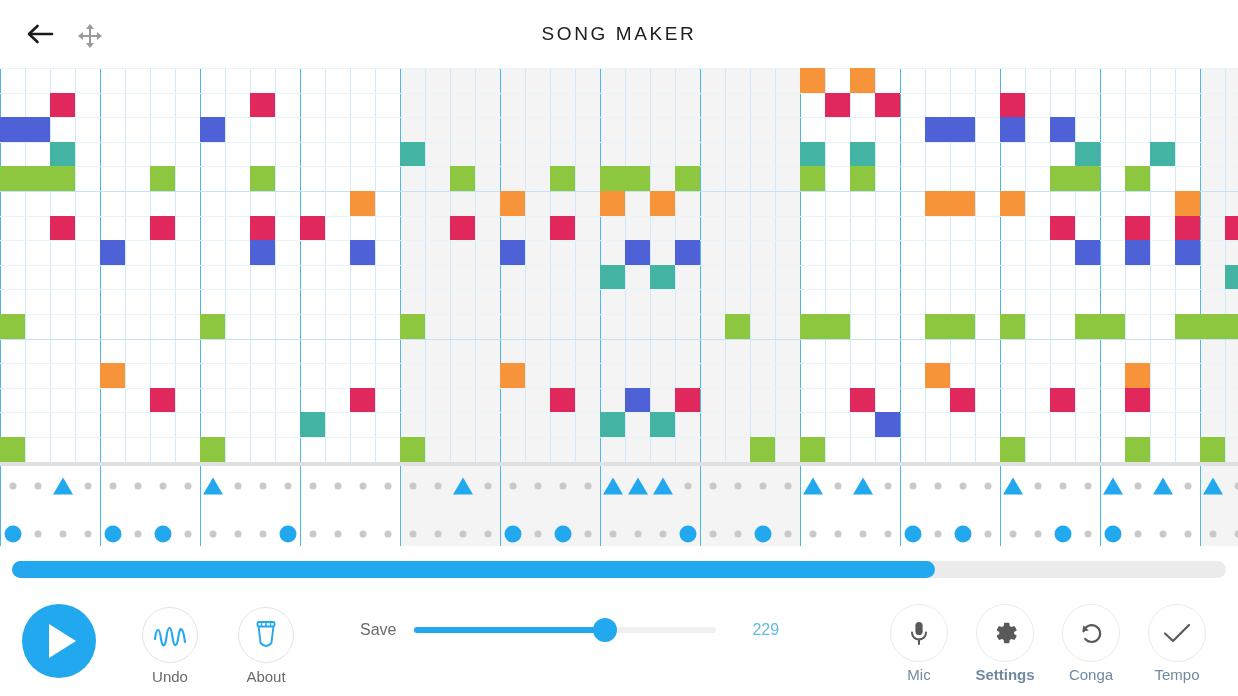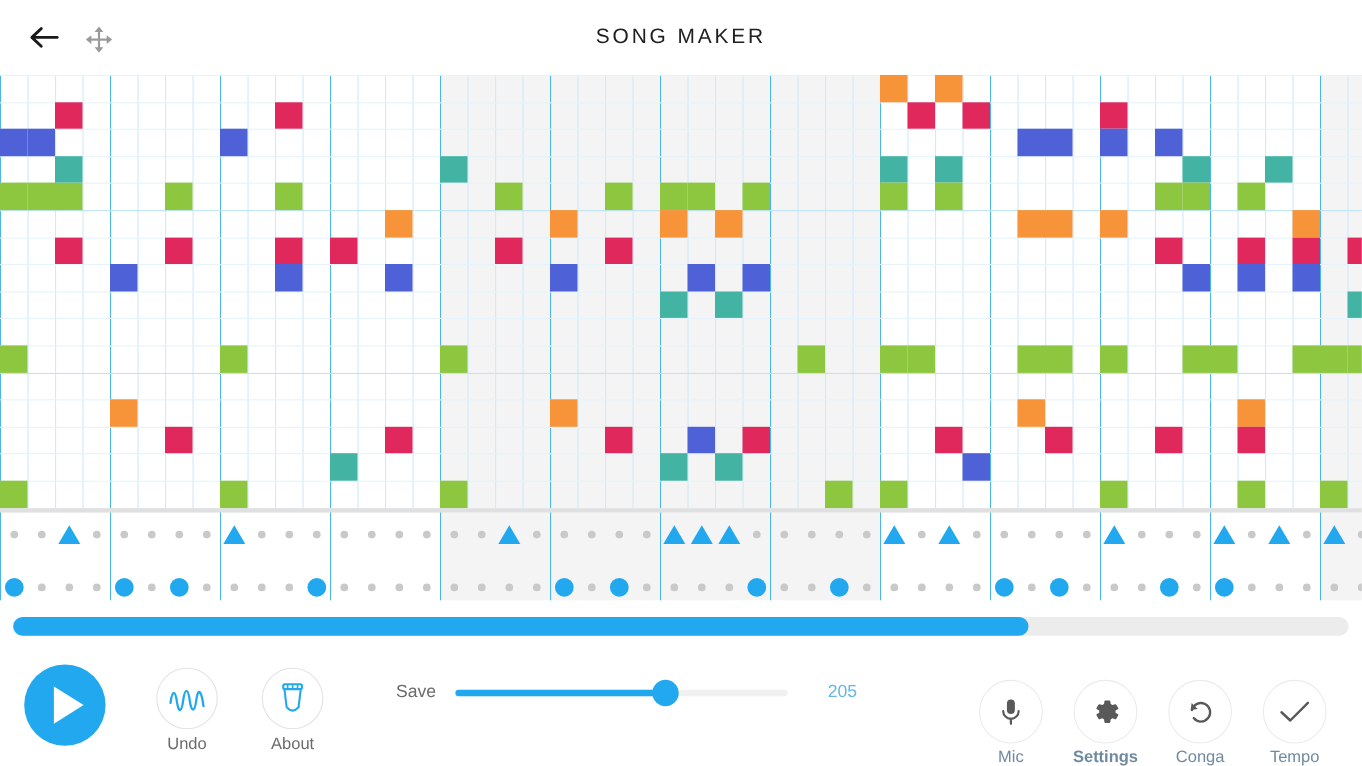--- a/index.html
+++ b/index.html
@@ -172,21 +172,21 @@
   #tempo-knob {
     position: absolute; top: 2px;
     width: 24px; height: 24px; border-radius: 50%; background: #22a8ef;
     transform: translateX(-12px);
   }
   #tempo-value {
     margin-left: 36px; font-size: 16px; color: #63b8e8;
   }
 
   .tool-btn {
-    position: absolute; top: 28px;
+    position: absolute; top: 14px;
     width: 58px; height: 58px; cursor: pointer;
   }
   .tool-circle {
     width: 58px; height: 58px; border-radius: 50%;
     border: 1px solid #ebebeb; background: #fff;
     display: flex; align-items: center; justify-content: center;
   }
   .tool-label {
     position: absolute; left: 50%; transform: translateX(-50%);
     top: 62px; white-space: nowrap;
@@ -547,21 +547,21 @@
     <div class="inst-label">About</div>
   </div>
 
   <div id="tempo-group">
     <span id="tempo-label">Save</span>
     <div id="tempo-slider">
       <div id="tempo-track"></div>
       <div id="tempo-fill" style="width: 190.26px;"></div>
       <div id="tempo-knob" style="left: 190.26px;"></div>
     </div>
-    <span id="tempo-value">205</span>
+    <span id="tempo-value">229</span>
   </div>
 
   <div class="tool-btn" id="mic-btn">
     <div class="tool-circle">
       <svg width="24" height="28" viewBox="0 0 24 28">
         <rect x="8.4" y="3" width="7.2" height="13" rx="3.6" fill="#595959"></rect>
         <path d="M5 13.5 A7 7 0 0 0 19 13.5" stroke="#595959" stroke-width="2" fill="none" stroke-linecap="round"></path>
         <line x1="12" y1="20.5" x2="12" y2="25" stroke="#595959" stroke-width="2" stroke-linecap="round"></line>
       </svg>
     </div>

